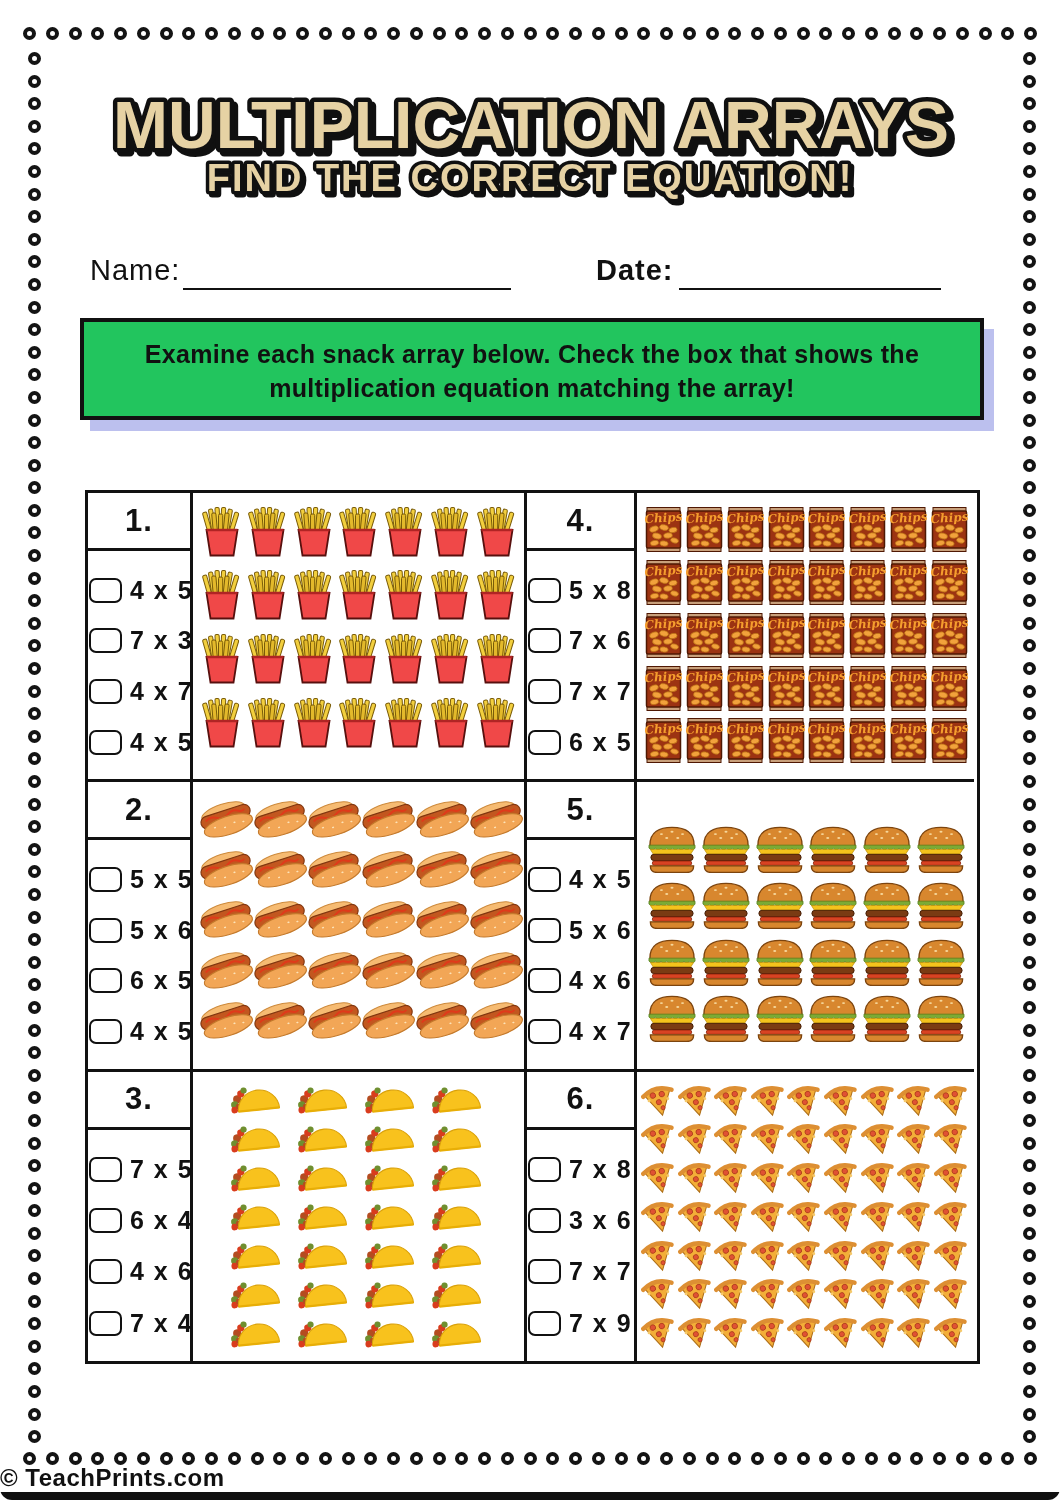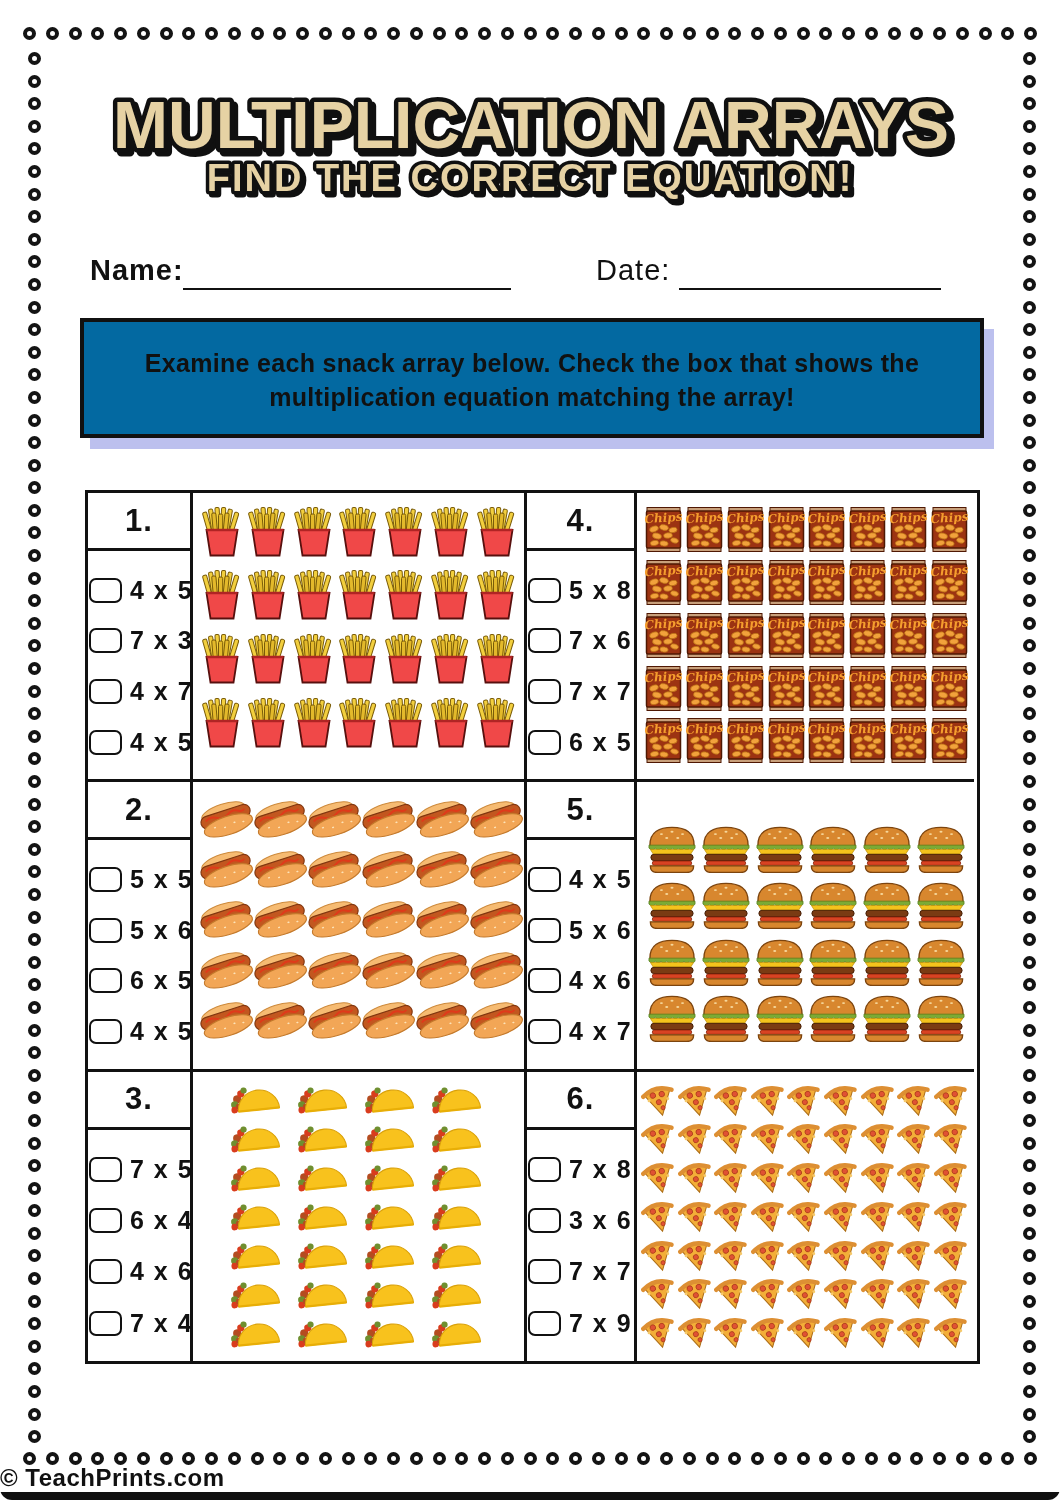--- a/index.html
+++ b/index.html
@@ -8,28 +8,28 @@
 
   
   .dots-h{position:absolute;left:23px;width:1014px;height:13px;display:flex;justify-content:space-between;}
   .dots-top{top:27px;} .dots-bottom{top:1452px;}
   .dots-v{position:absolute;top:52px;height:1392px;width:13px;display:flex;flex-direction:column;justify-content:space-between;}
   .dots-left{left:28px;} .dots-right{left:1023px;}
   .dot{width:5px;height:5px;border:4px solid #141414;border-radius:50%;background:#fff;flex:none;}
 
   .title-svg{position:absolute;left:0;top:62px;}
 
-  .name-label{position:absolute;left:90px;top:254px;font-size:29px;font-weight:700;letter-spacing:1px;}
+  .name-label{position:absolute;left:90px;top:254px;font-size:29px;font-weight:400;letter-spacing:1px;}
   .name-line{position:absolute;left:183px;top:288px;width:328px;border-top:2.5px solid #111;}
-  .date-label{position:absolute;left:596px;top:254px;font-size:29px;font-weight:400;letter-spacing:1px;}
+  .date-label{position:absolute;left:596px;top:254px;font-size:29px;font-weight:700;letter-spacing:1px;}
   .date-line{position:absolute;left:679px;top:288px;width:262px;border-top:2.5px solid #111;}
 
   .instructions{position:absolute;left:80px;top:318px;width:856px;height:64px;
-    border:4px solid #111;background:#0369a1;box-shadow:10px 11px 0 0 #bcc0ee;
-    padding:24px 20px;text-align:center;font-size:25px;font-weight:600;line-height:34px;letter-spacing:0.3px;}
+    border:4px solid #111;background:#22c55e;box-shadow:10px 11px 0 0 #bcc0ee;
+    padding:15px 20px;text-align:center;font-size:25px;font-weight:600;line-height:34px;letter-spacing:0.3px;}
 
   .worksheet{position:absolute;left:85px;top:490px;width:889px;height:868px;border:3px solid #111;
     display:grid;grid-template-columns:439px 447px;grid-template-rows:1fr 1fr 1fr;background:#fff;}
   .problem{display:flex;border-right:3px solid #111;border-bottom:3px solid #111;overflow:hidden;}
   .problem:nth-child(even){border-right:none;}
   .problem:nth-child(5),.problem:nth-child(6){border-bottom:none;}
   .left-col{width:102px;border-right:3px solid #111;display:flex;flex-direction:column;flex:none;}
   .problem:nth-child(even) .left-col{width:107px;}
   .num-cell{height:55px;border-bottom:3px solid #111;display:flex;align-items:center;justify-content:center;
     font-size:31px;font-weight:700;letter-spacing:1px;}

